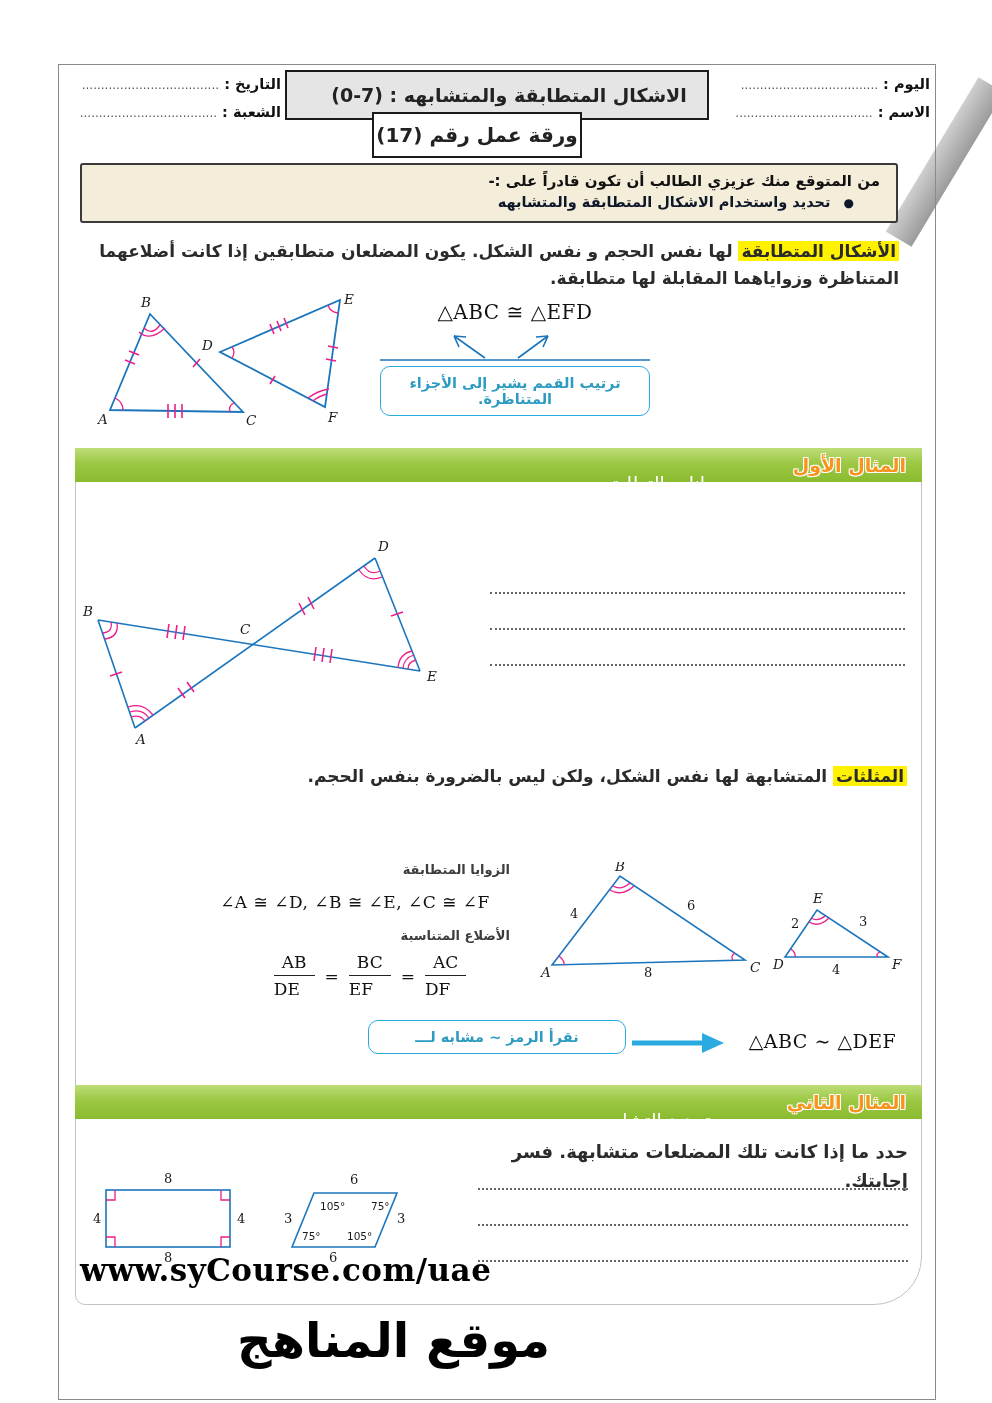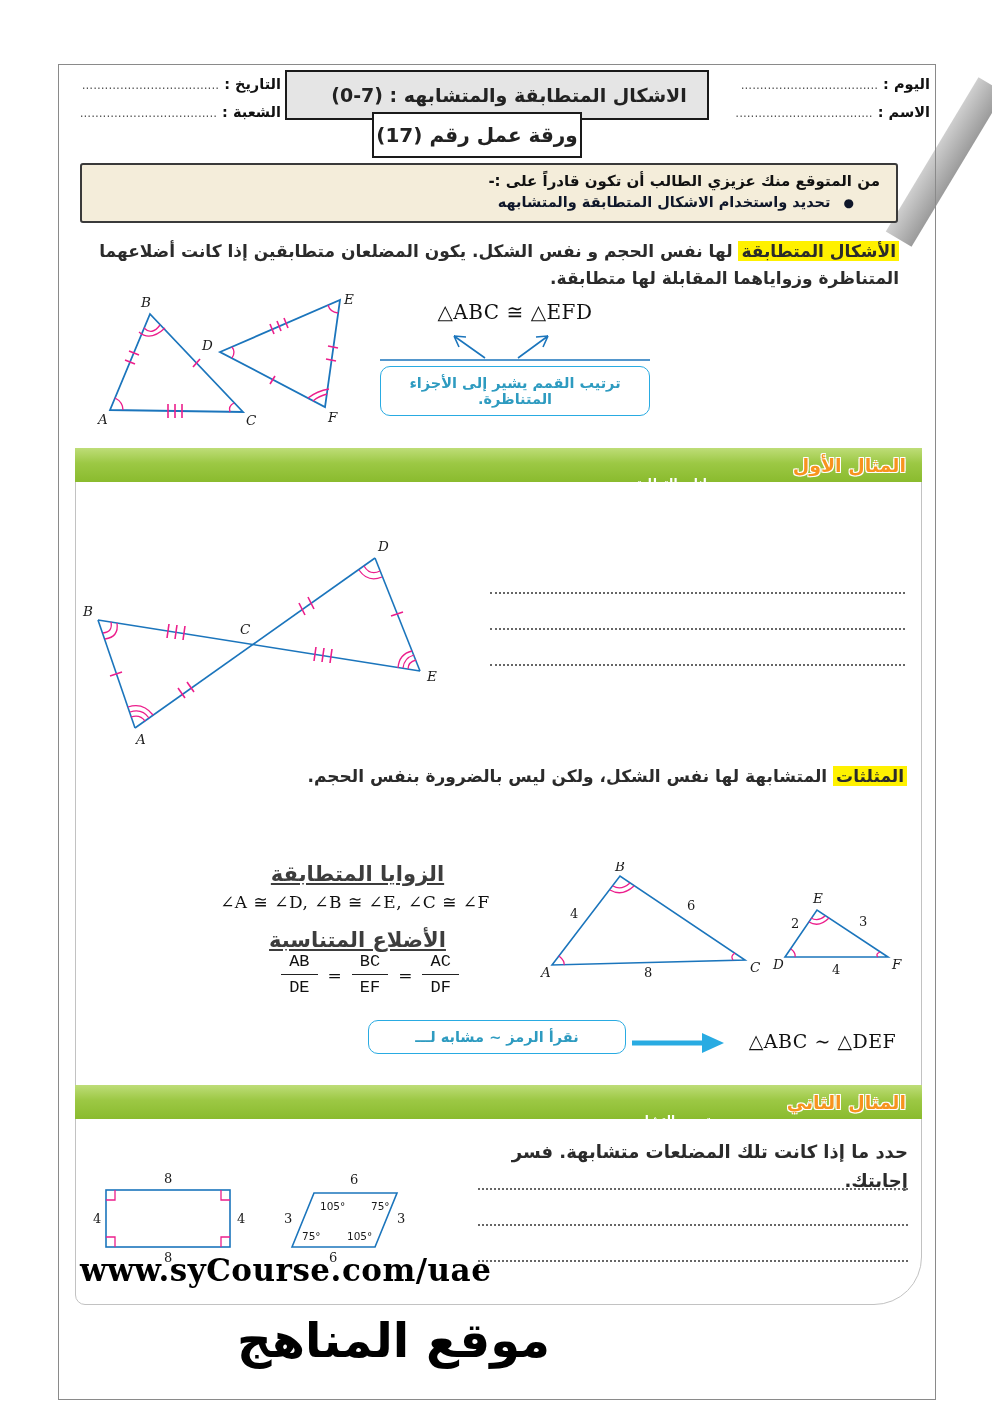--- a/index.html
+++ b/index.html
@@ -35,27 +35,27 @@
   .mathline{font-family:"DejaVu Serif",serif;font-size:20px;color:#111;direction:ltr;text-align:center;letter-spacing:0.5px;}
   .callout{border:1.6px solid #29ABE2;border-radius:10px;color:#2E9BC0;font-size:14.5px;font-weight:700;
            text-align:center;direction:rtl;padding:8px 6px;background:#fff;box-sizing:border-box;}
   
   .container1{left:75px;top:448px;width:847px;height:857px;border:1.5px solid #c2c2c2;
               border-radius:4px 4px 48px 10px;box-sizing:border-box;}
   .gbar{width:847px;height:34px;background:linear-gradient(180deg,#bedd78 0%,#9cc844 45%,#8abb2e 100%);
         display:flex;direction:rtl;align-items:center;padding:0 16px;box-sizing:border-box;}
   .gbar .badge{color:#F7941E;font-weight:800;font-size:19px;
         text-shadow:-1px -1px 0 #fff,1px -1px 0 #fff,-1px 1px 0 #fff,1px 1px 0 #fff;}
-  .gbar .gtitle{color:#fff;font-weight:700;font-size:12px;margin-right:76px;margin-top:36px;}
+  .gbar .gtitle{color:#fff;font-weight:400;font-size:19px;margin-right:76px;margin-top:36px;}
   .ansline{border-bottom:2.2px dotted #666;height:0;}
-  .subhead{direction:rtl;text-align:center;font-weight:800;font-size:21px;color:#3d3d3d;text-decoration:underline;}
+  .subhead{direction:rtl;text-align:right;font-weight:800;font-size:13px;color:#3d3d3d;}
   
   .fracrow{display:flex;direction:ltr;align-items:center;justify-content:center;gap:10px;
            font-family:"DejaVu Serif",serif;font-size:17px;color:#111;}
-  .frac{display:inline-block;text-align:center;font-family:Liberation Mono, monospace;}
+  .frac{display:inline-block;}
   .frac .fnum{display:block;border-bottom:1.5px solid #222;padding:0 8px 3px;}
   .frac .fden{display:block;padding-top:3px;}
   .website{font-family:"DejaVu Serif",serif;font-weight:800;font-size:31px;color:#000;letter-spacing:0.5px;}
   .brand{direction:rtl;font-size:48px;font-weight:700;color:#000;text-align:right;
          font-family:"DejaVu Sans",sans-serif;}
 </style>
 </head>
 <body>
 
 <div class="page">

